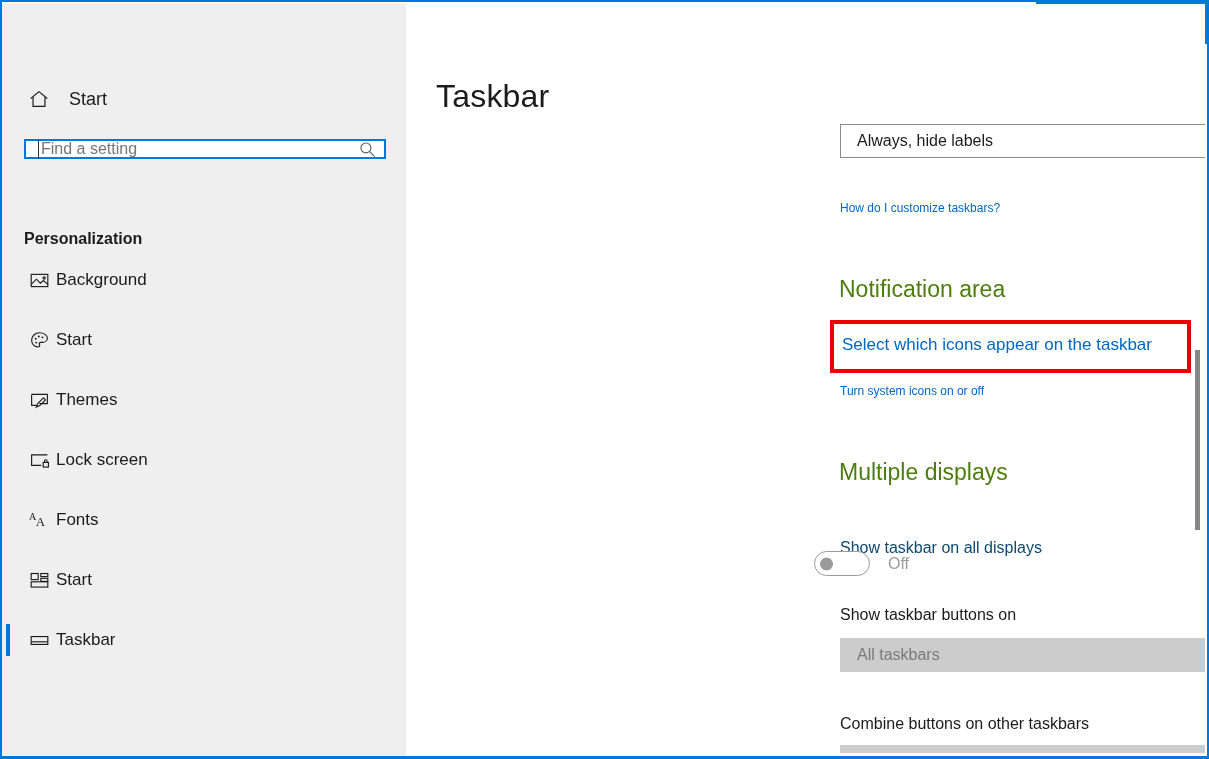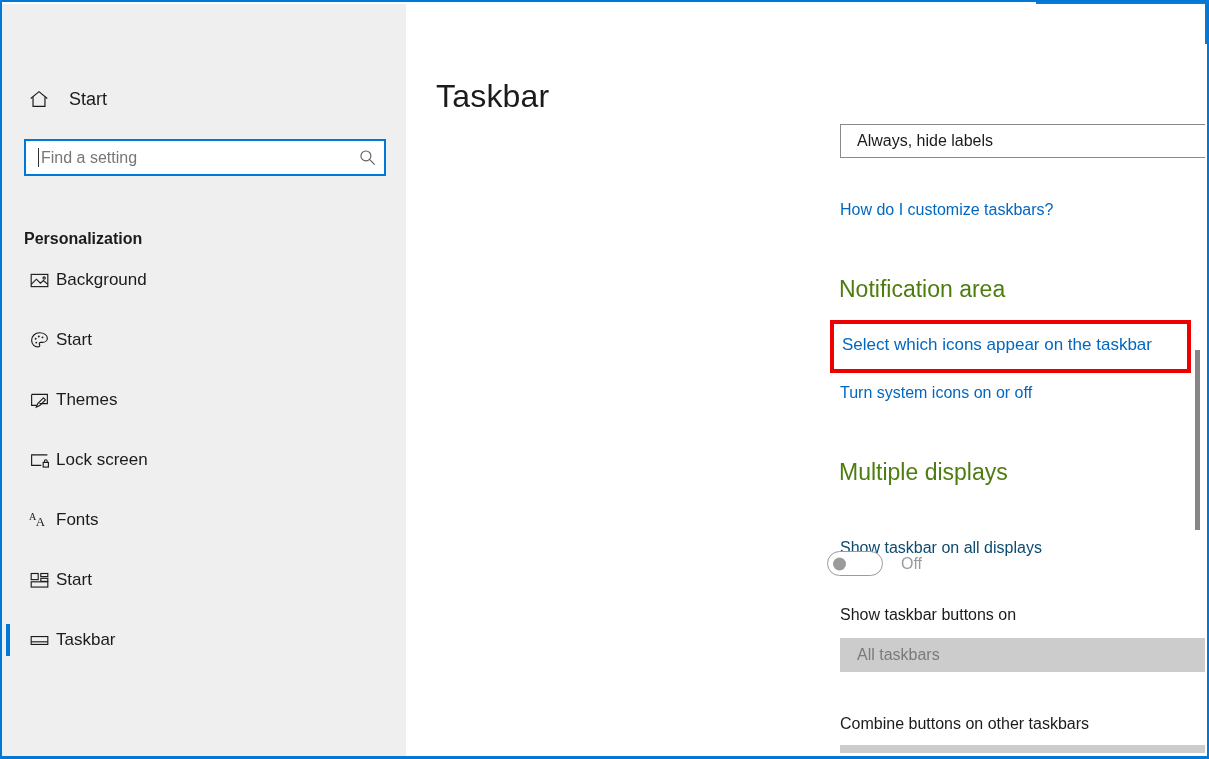--- a/index.html
+++ b/index.html
@@ -93,21 +93,21 @@
     margin-left: 13px;
     font-size: 18px;
     color: #1b1b1b;
   }
 
   .search-wrap {
     position: absolute;
     left: 22px;
     top: 135px;
     width: 362px;
-    height: 37px;
+    height: 20px;
     background: #ffffff;
     border: 2px solid #0078d7;
     box-sizing: border-box;
     display: flex;
     align-items: center;
   }
   .search-caret {
     width: 1px;
     height: 19px;
     background: #333;
@@ -230,21 +230,21 @@
   }
   .combo.disabled .combo-text { color: #7a7a7a; }
   .combo.disabled .combo-chevron { color: #8e8e8e; }
 
   .combo-taskbar-mode { left: 434px; top: 120px; width: 560px; }
   .combo-buttons-on   { left: 434px; top: 634px; width: 560px; }
   .combo-combine      { left: 434px; top: 741px; width: 560px; height: 34px; }
 
   .link {
     position: absolute;
-    font-size: 16px;
+    font-size: 12px;
     color: #0267c1;
     cursor: pointer;
     white-space: nowrap;
   }
   .link-customize { left: 434px; top: 197px; }
   .link-select-icons { left: 436px; top: 331px; font-size: 17px; }
   .link-system-icons { left: 434px; top: 380px; }
 
   .heading2 {
     position: absolute;
@@ -260,21 +260,21 @@
     font-size: 16px;
     color: #1b1b1b;
   }
   .label-show-all-displays { left: 434px; top: 513px; color: #0c4a6e; margin-top: 22px; }
   .label-buttons-on { left: 434px; top: 602px; }
   .label-combine { left: 434px; top: 711px; }
 
   
   .toggle-row {
     position: absolute;
-    left: 421px;
+    left: 408px;
     top: 547px;
     display: flex;
     align-items: center;
   }
   .toggle {
     width: 56px;
     height: 25px;
     border-radius: 13px;
     border: 1.7px solid #9b9b9b;
     background: #ffffff;

